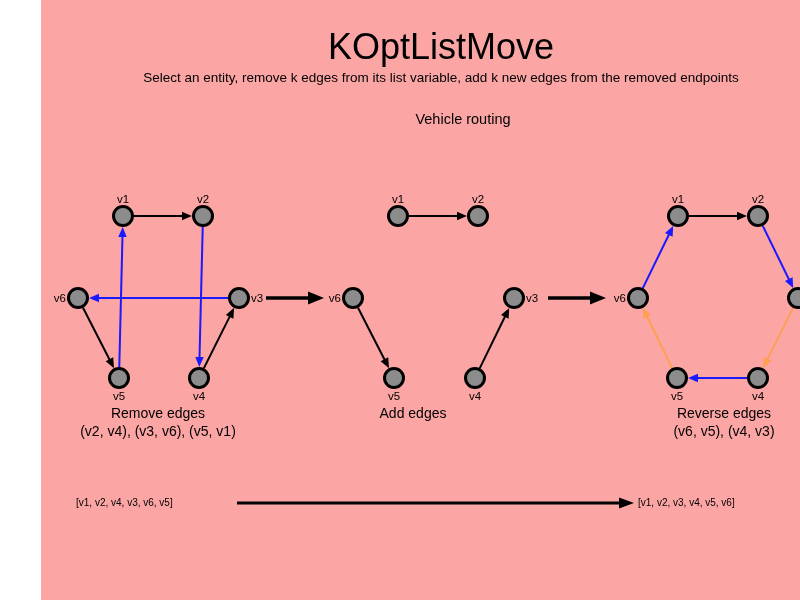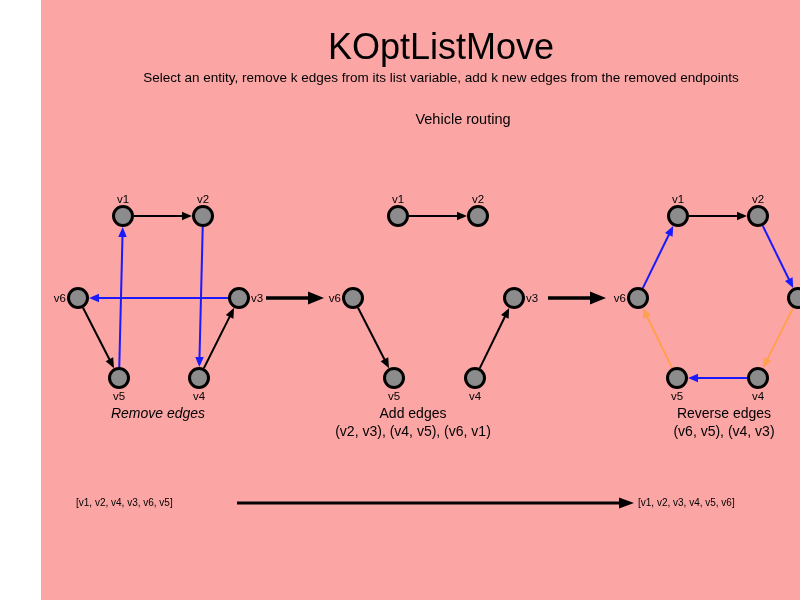--- a/index.html
+++ b/index.html
@@ -146,26 +146,26 @@
         <text x="717" y="400" text-anchor="middle" font-size="11.5px" font-family="Liberation Sans, sans-serif" fill="#000000">v4</text>
       </g>
       <line x1="225" y1="298" x2="268" y2="298" stroke="#000000" stroke-width="3.5"></line>
       <polygon points="283,298 267,304.5 267,291.5" fill="#000000"></polygon>
       <line x1="507" y1="298" x2="550" y2="298" stroke="#000000" stroke-width="3.5"></line>
       <polygon points="565,298 549,304.5 549,291.5" fill="#000000"></polygon>
       <line x1="196" y1="503" x2="579" y2="503" stroke="#000000" stroke-width="3"></line>
       <polygon points="593,503 578,508.5 578,497.5" fill="#000000"></polygon>
     </svg>
 
-  <div class="caption" style="left: 117px; font-style: italic;">
+  <div class="caption" style="left: 117px;">
     <span class="cap-line">Remove edges</span>
+    <span class="cap-line">(v2, v4), (v3, v6), (v5, v1)</span>
   </div>
   <div class="caption" style="left: 372px;">
     <span class="cap-line">Add edges</span>
-    <span class="cap-line">(v2, v3), (v4, v5), (v6, v1)</span>
   </div>
   <div class="caption" style="left: 683px;">
     <span class="cap-line">Reverse edges</span>
     <span class="cap-line">(v6, v5), (v4, v3)</span>
   </div>
 
   <div class="seq-text seq-before">[v1, v2, v4, v3, v6, v5]</div>
   <div class="seq-text seq-after">[v1, v2, v3, v4, v5, v6]</div>
 
 </div>

